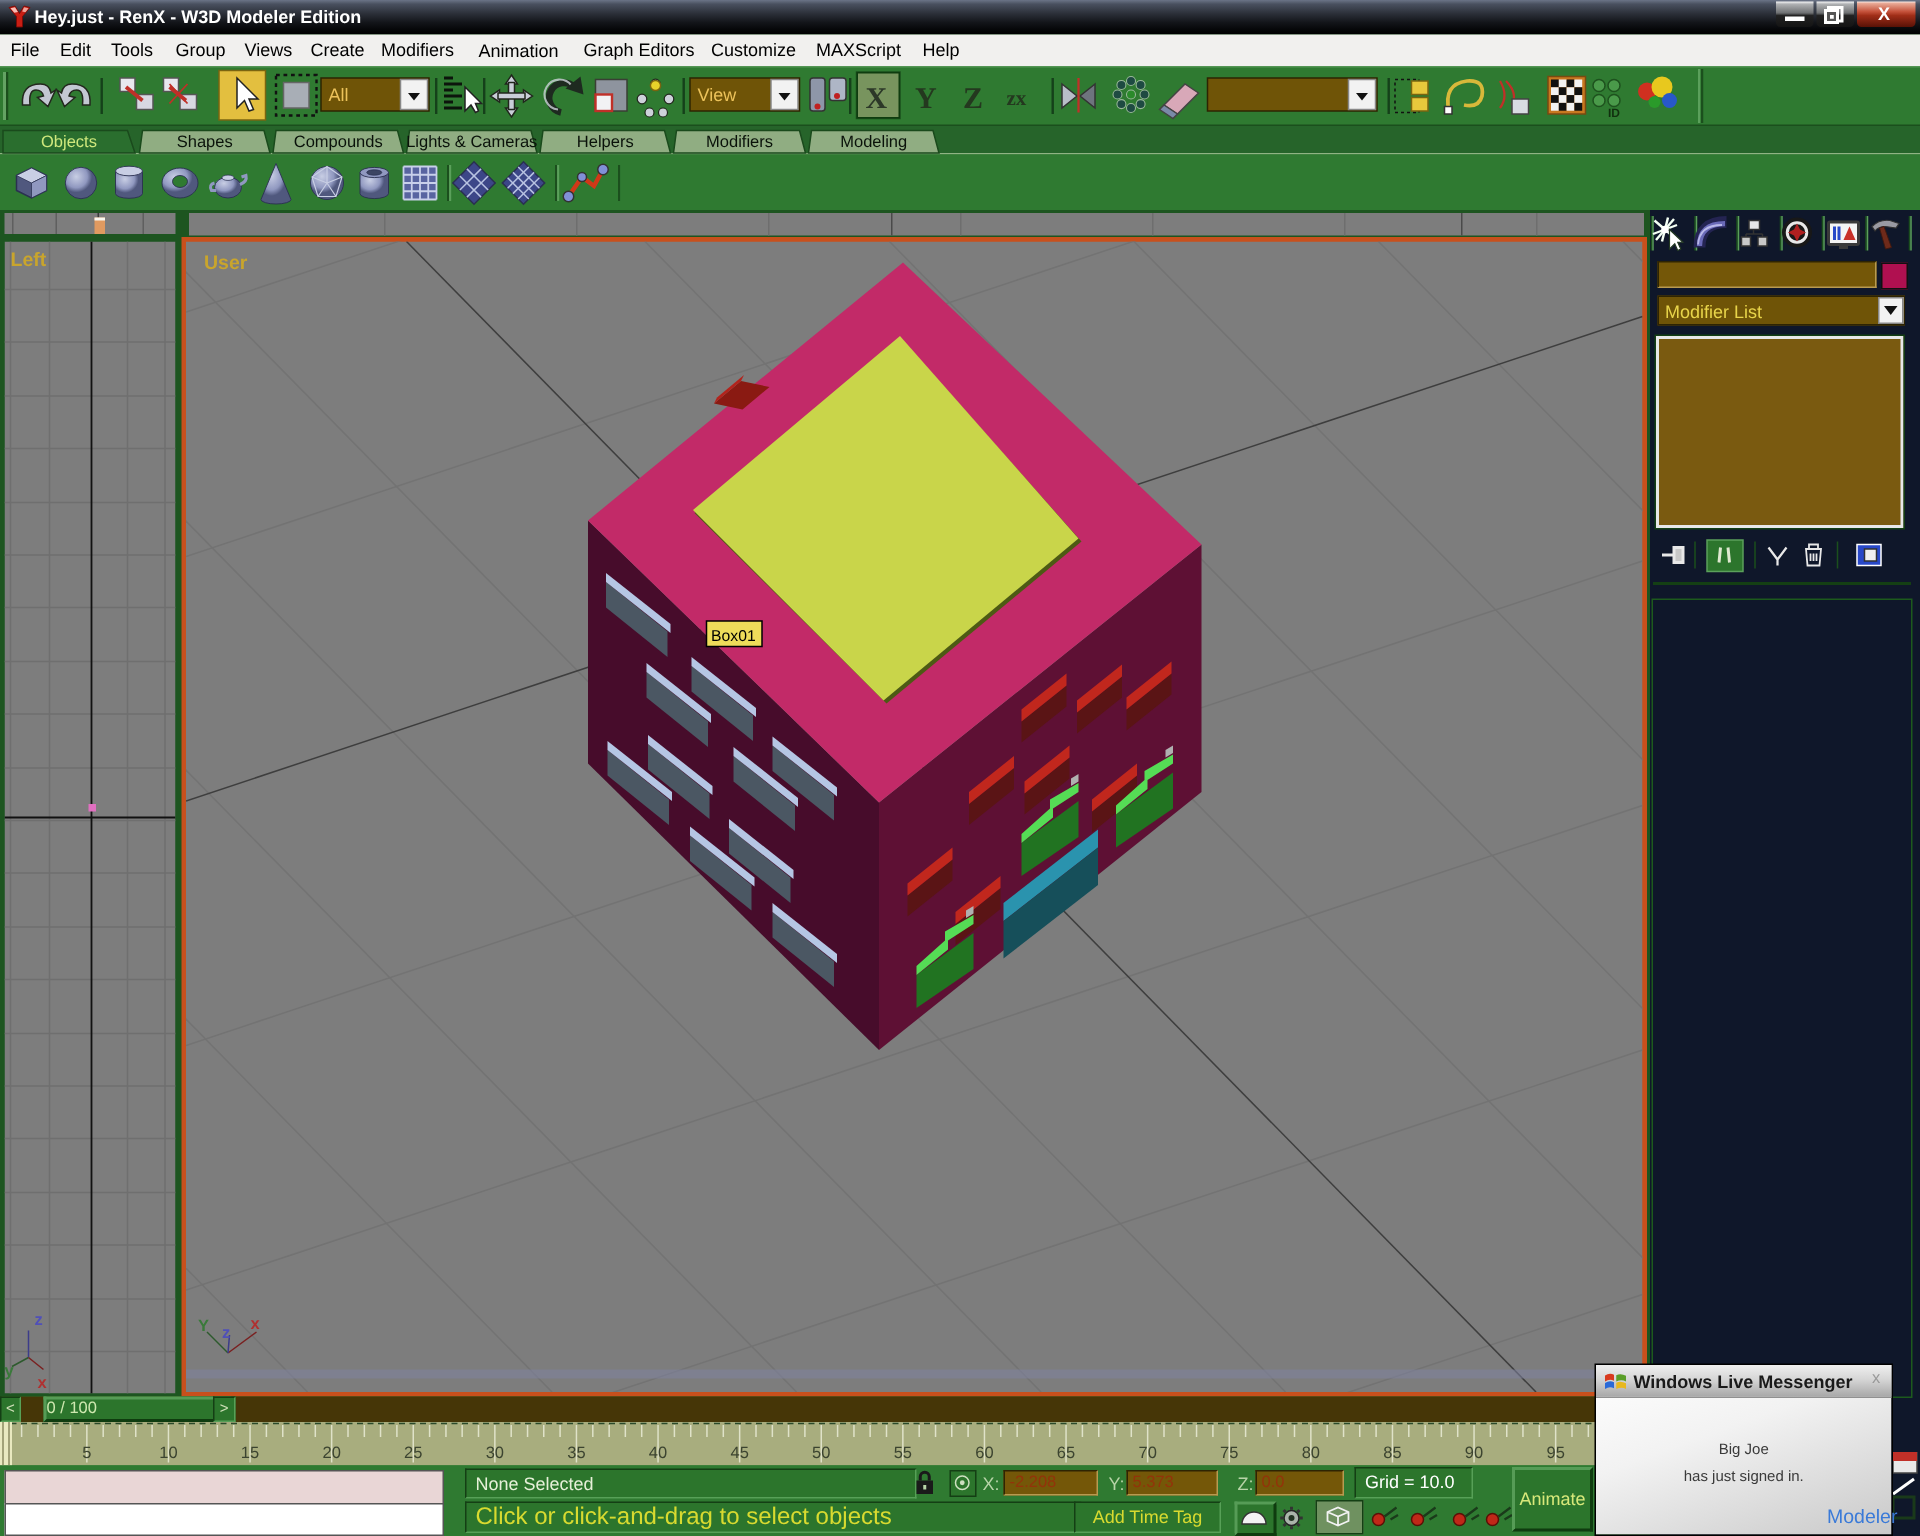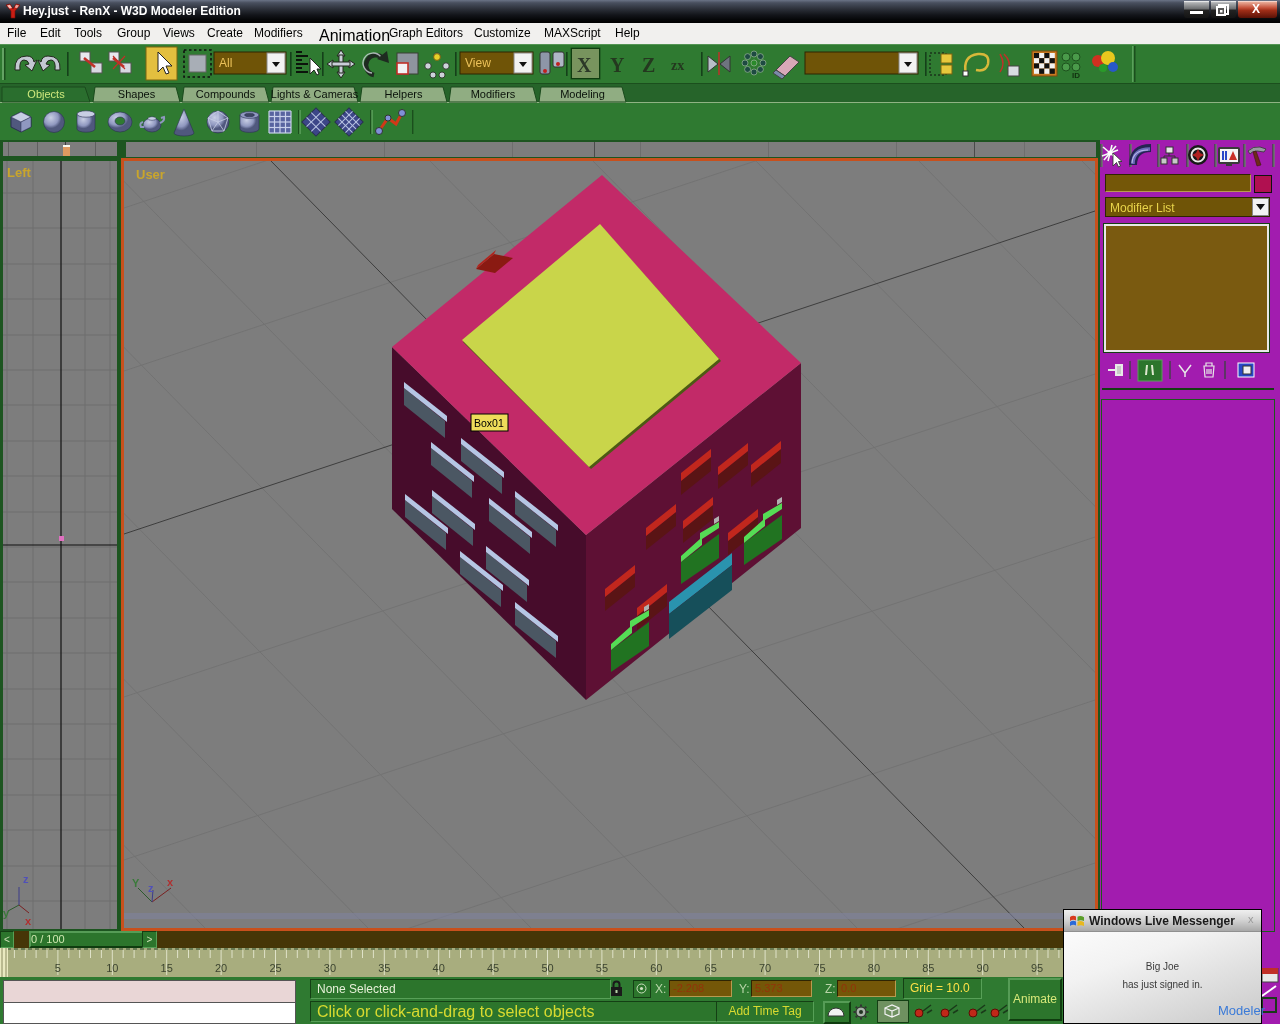--- a/index.html
+++ b/index.html
@@ -31,21 +31,21 @@
       </div>
 </div>
 <div class="abs" style="left:0;top:23px;width:1280px;height:21px;background:#f1f0ee;">
       <span class="abs" style="left:7px;top:3px;font-size:12px;color:#000;">File</span>
       <span class="abs" style="left:40px;top:3px;font-size:12px;color:#000;">Edit</span>
       <span class="abs" style="left:74px;top:3px;font-size:12px;color:#000;">Tools</span>
       <span class="abs" style="left:117px;top:3px;font-size:12px;color:#000;">Group</span>
       <span class="abs" style="left:163px;top:3px;font-size:12px;color:#000;">Views</span>
       <span class="abs" style="left:207px;top:3px;font-size:12px;color:#000;">Create</span>
       <span class="abs" style="left:254px;top:3px;font-size:12px;color:#000;">Modifiers</span>
-      <span class="abs" style="left:319px;top:4px;font-size:16px;color:#000;">Animation</span>
+      <span class="abs" style="left:319px;top:4px;font-size:12px;color:#000;">Animation</span>
       <span class="abs" style="left:389px;top:3px;font-size:12px;color:#000;">Graph Editors</span>
       <span class="abs" style="left:474px;top:3px;font-size:12px;color:#000;">Customize</span>
       <span class="abs" style="left:544px;top:3px;font-size:12px;color:#000;">MAXScript</span>
       <span class="abs" style="left:615px;top:3px;font-size:12px;color:#000;">Help</span>
     </div>
 <svg class="abs" style="left:0;top:44px" width="1280" height="40" viewBox="0 0 1280 40">
       <rect width="1280" height="40" fill="#2f7a31"></rect>
       <line x1="0" y1="0.5" x2="1280" y2="0.5" stroke="#549554" stroke-width="1"></line>
       <line x1="0" y1="39.5" x2="1280" y2="39.5" stroke="#1b4f1d" stroke-width="1"></line>
       <rect x="2" y="4" width="2" height="32" fill="#63a363"></rect>
@@ -573,21 +573,21 @@
       <svg class="abs" style="left:636px;top:6px" width="11" height="11">
         <circle cx="5.5" cy="5.5" r="4.5" fill="none" stroke="#cde0c0"></circle>
         <circle cx="5.5" cy="5.5" r="1.6" fill="#cde0c0"></circle>
       </svg>
       <span class="abs" style="left:655px;top:5px;font-size:12px;color:#b8d4a8;">X:</span>
       <div class="abs fld" style="left:669px;top:3px;width:58px;height:15px;font-size:11px;color:#93330a;padding-left:3px;line-height:15px;">-2.208</div>
       <span class="abs" style="left:739px;top:5px;font-size:12px;color:#b8d4a8;">Y:</span>
       <div class="abs fld" style="left:751px;top:3px;width:56px;height:15px;font-size:11px;color:#93330a;padding-left:3px;line-height:15px;">5.373</div>
       <span class="abs" style="left:825px;top:5px;font-size:12px;color:#b8d4a8;">Z:</span>
       <div class="abs fld" style="left:837px;top:3px;width:54px;height:15px;font-size:11px;color:#93330a;padding-left:3px;line-height:15px;">0.0</div>
-      <div class="abs sunk" style="left:903px;top:1px;width:71px;height:19px;font-size:12px;color:#fde047;padding-left:6px;line-height:19px;">Grid = 10.0</div>
+      <div class="abs sunk" style="left:903px;top:1px;width:71px;height:19px;font-size:12px;color:#ffffff;padding-left:6px;line-height:19px;">Grid = 10.0</div>
       <div class="abs raise" style="left:823px;top:24px;width:24px;height:19px;"></div>
       <svg class="abs" style="left:827px;top:27px" width="18" height="14">
         <path d="M1 12 A8 8 0 0 1 17 12 Z" fill="#f2f2f2" stroke="#333"></path>
       </svg>
       <svg class="abs" style="left:852px;top:27px" width="20" height="16">
         <circle cx="9" cy="8" r="5" fill="#aab4aa" stroke="#222"></circle>
         <circle cx="9" cy="8" r="2" fill="#223322"></circle>
         <g stroke="#333" stroke-width="2">
           <line x1="14.5" y1="8.0" x2="16.5" y2="8.0"></line>
           <line x1="12.9" y1="11.9" x2="14.3" y2="13.3"></line>
@@ -614,21 +614,21 @@
       <svg class="abs" style="left:967px;top:26px" width="22" height="16">
         <circle cx="6" cy="10" r="4" fill="#c02818" stroke="#5a0f06"></circle>
         <path d="M10 8 L18 2 M14 10 L19 7" stroke="#1a3a1a" stroke-width="1.5" fill="none"></path>
       </svg>
       <svg class="abs" style="left:989px;top:26px" width="22" height="16">
         <circle cx="6" cy="10" r="4" fill="#c02818" stroke="#5a0f06"></circle>
         <path d="M10 8 L18 2 M14 10 L19 7" stroke="#1a3a1a" stroke-width="1.5" fill="none"></path>
       </svg>
       <div class="abs raise" style="left:1008px;top:1px;width:50px;height:39px;font-size:12px;color:#d8e87a;text-align:center;line-height:38px;">Animate</div>
     </div>
-<div class="abs" style="left:1100px;top:140px;width:180px;height:884px;background:#a21caf;">
+<div class="abs" style="left:1100px;top:140px;width:180px;height:884px;background:#0f172a;">
       <svg class="abs" style="left:0;top:3px" width="180" height="25" viewBox="0 0 180 25">
         <line x1="1" y1="1" x2="1" y2="24" stroke="#1b4f1d"></line>
         <line x1="2" y1="1" x2="2" y2="24" stroke="#5ba05b"></line>
         <line x1="30" y1="1" x2="30" y2="24" stroke="#1b4f1d"></line>
         <line x1="31" y1="1" x2="31" y2="24" stroke="#5ba05b"></line>
         <line x1="58" y1="1" x2="58" y2="24" stroke="#1b4f1d"></line>
         <line x1="59" y1="1" x2="59" y2="24" stroke="#5ba05b"></line>
         <line x1="87" y1="1" x2="87" y2="24" stroke="#1b4f1d"></line>
         <line x1="88" y1="1" x2="88" y2="24" stroke="#5ba05b"></line>
         <line x1="115" y1="1" x2="115" y2="24" stroke="#1b4f1d"></line>

